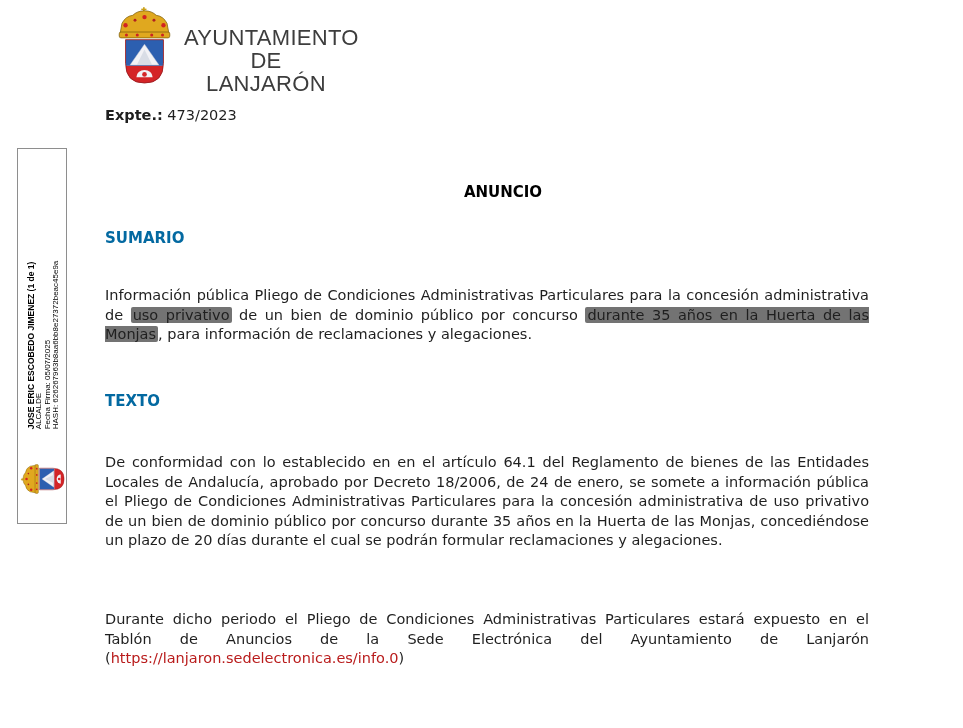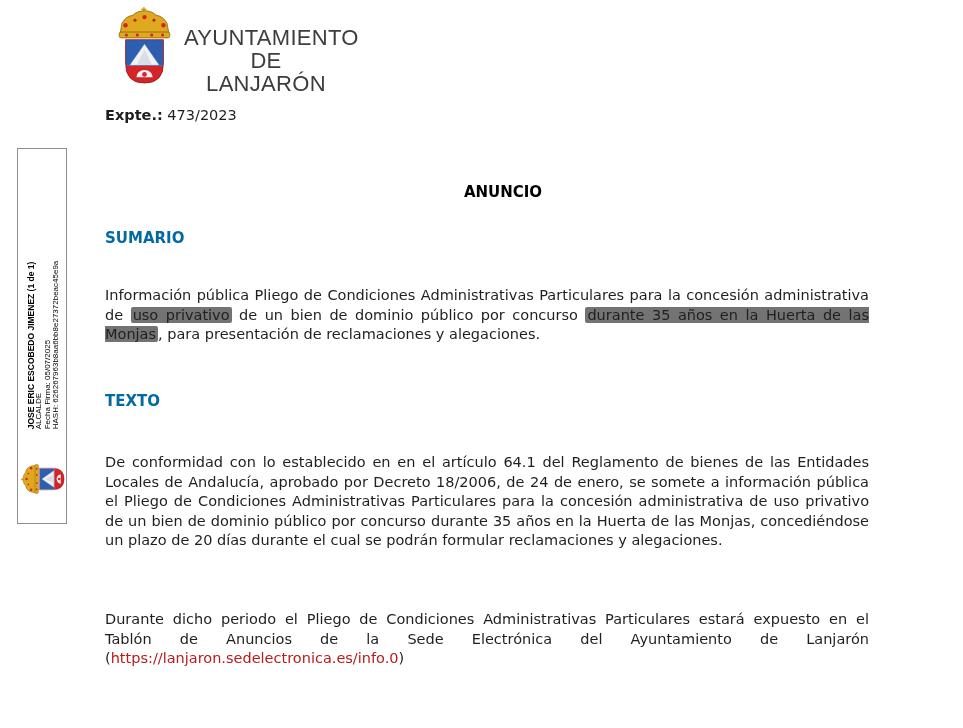--- a/index.html
+++ b/index.html
@@ -145,21 +145,21 @@
         </svg>
     </div>
   </aside>
 
   <main class="content">
 
     <h1 class="doc-title">ANUNCIO</h1>
 
     <h2 class="h-section h-sumario">SUMARIO</h2>
 
-    <p class="para para-summary"><span>Información pública Pliego de Condiciones Administrativas Particulares para la concesión administrativa de </span><span class="hl">uso privativo</span><span> de un bien de dominio público por concurso </span><span class="hl">durante 35 años en la Huerta de las Monjas</span><span>, para presentación de reclamaciones y alegaciones.</span></p>
+    <p class="para para-summary"><span>Información pública Pliego de Condiciones Administrativas Particulares para la concesión administrativa de </span><span class="hl">uso privativo</span><span> de un bien de dominio público por concurso </span><span class="hl">durante 35 años en la Huerta de las Monjas</span><span>, para información de reclamaciones y alegaciones.</span></p>
 
     <h2 class="h-section h-texto">TEXTO</h2>
 
     <p class="para para-1">De conformidad con lo establecido en en el artículo 64.1 del Reglamento de bienes de las Entidades Locales de Andalucía, aprobado por Decreto 18/2006, de 24 de enero, se somete a información pública el Pliego de Condiciones Administrativas Particulares para la concesión administrativa de uso privativo de un bien de dominio público por concurso durante 35 años en la Huerta de las Monjas, concediéndose un plazo de 20 días durante el cual se podrán formular reclamaciones y alegaciones.</p>
 
     <p class="para para-2"><span>Durante dicho periodo el Pliego de Condiciones Administrativas Particulares estará expuesto en el Tablón de Anuncios de la Sede Electrónica del Ayuntamiento de Lanjarón (</span><a class="doc-link">https://lanjaron.sedelectronica.es/info.0</a><span>)</span></p>
 
   </main>
 </div>
 

